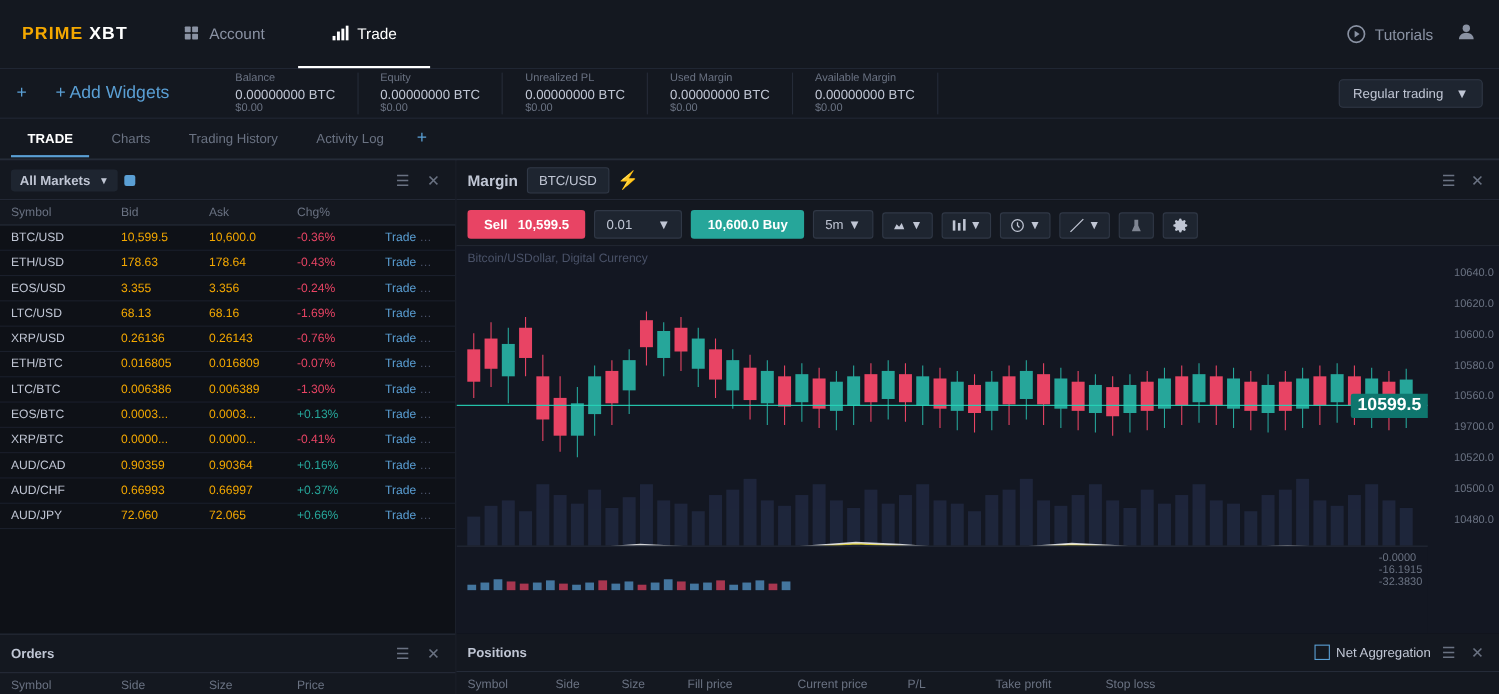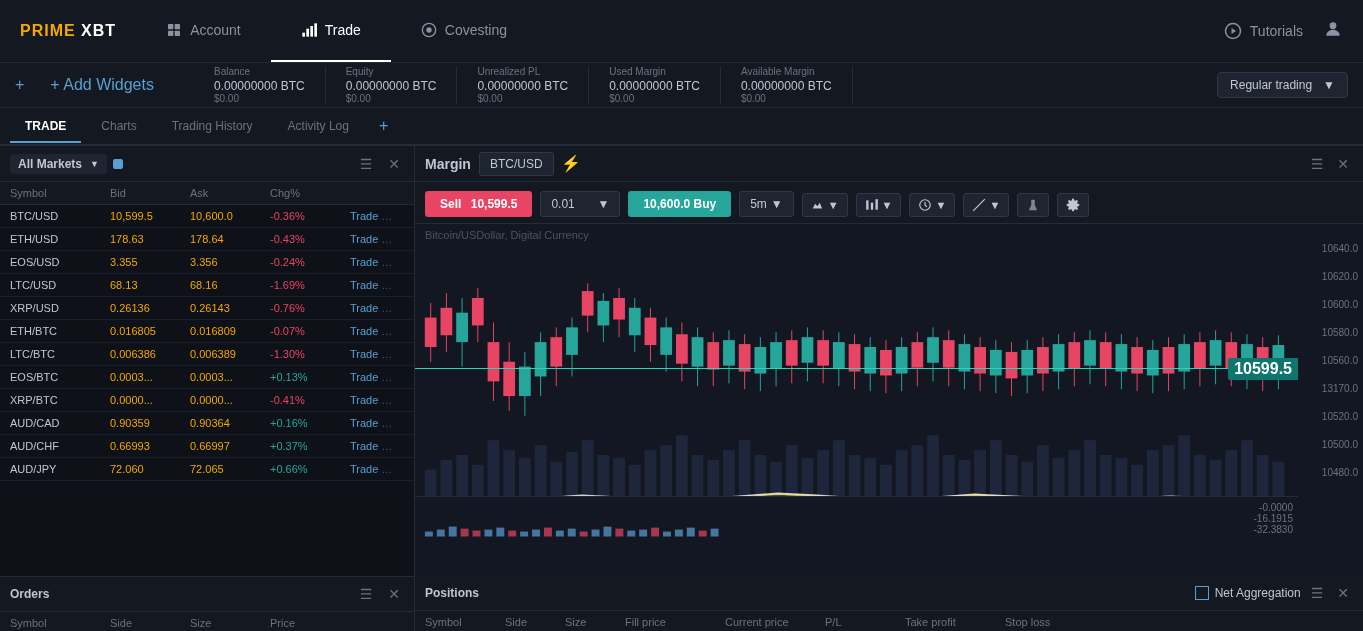--- a/index.html
+++ b/index.html
@@ -119,27 +119,20 @@
     </div>
     <div class="nav-tab active">
       <svg viewBox="0 0 24 24" fill="currentColor">
           <rect x="2" y="16" width="4" height="6"></rect>
           <rect x="8" y="10" width="4" height="12"></rect>
           <rect x="14" y="6" width="4" height="16"></rect>
           <rect x="20" y="2" width="4" height="20"></rect>
         </svg>
       <span>Trade</span>
     </div>
-    <div class="nav-tab">
-      <svg viewBox="0 0 24 24" fill="currentColor">
-          <circle cx="12" cy="12" r="10" fill="none" stroke="currentColor" stroke-width="2"></circle>
-          <circle cx="12" cy="12" r="4"></circle>
-        </svg>
-      <span>Covesting</span>
-    </div>
   </div>
   <div class="header-right">
     <div class="tutorials-btn">
       <svg width="18" height="18" viewBox="0 0 24 24" fill="currentColor">
           <circle cx="12" cy="12" r="10" fill="none" stroke="currentColor" stroke-width="2"></circle>
           <polygon points="10,8 16,12 10,16"></polygon>
         </svg>
       <span>Tutorials</span>
     </div>
     <div class="user-icon">
@@ -403,21 +396,21 @@
 
     <div class="chart-area" style="flex:1;min-height:0;">
       <div class="chart-subtitle">Bitcoin/USDollar, Digital Currency</div>
 
       <div style="position:absolute;right:0;top:0;bottom:80px;width:65px;display:flex;flex-direction:column;justify-content:space-around;padding:10px 5px;z-index:5;">
         <div class="price-level">10640.0</div>
         <div class="price-level">10620.0</div>
         <div class="price-level">10600.0</div>
         <div class="price-level">10580.0</div>
         <div class="price-level">10560.0</div>
-        <div class="price-level">13170.0</div>
+        <div class="price-level">19700.0</div>
         <div class="price-level">10520.0</div>
         <div class="price-level">10500.0</div>
         <div class="price-level">10480.0</div>
       </div>
 
       <div style="position:absolute;right:65px;top:38%;z-index:6;background:#0f766e;color:#fff;padding:2px 6px;font-size:16px;font-weight:bold;border-radius:2px 0 0 2px;">10599.5</div>
 
       <div style="position:absolute;left:0;right:65px;top:calc(38% + 10px);height:1px;background:#26d4b8;z-index:4;"></div>
 
       <svg style="position:absolute;left:0;top:20px;right:65px;bottom:0;width:calc(100% - 65px);" viewBox="0 0 900 300" preserveAspectRatio="none">
@@ -648,21 +641,21 @@
           <rect x="874" y="103" width="12" height="27" fill="#26a69a"></rect>
         </g>
 
         <polyline points="10,270 50,268 90,265 130,262 170,258 210,260 250,263 290,261 330,258 370,255 410,257 450,260 490,262 530,259 570,256 610,258 650,261 690,263 730,260 770,258 810,260 850,263 890,265" fill="none" stroke="#ffeb3b" stroke-width="1.5" opacity="0.8"></polyline>
         <polyline points="10,268 50,265 90,261 130,259 170,256 210,258 250,262 290,260 330,257 370,254 410,256 450,259 490,261 530,258 570,255 610,257 650,260 690,262 730,259 770,257 810,259 850,262 890,264" fill="none" stroke="#ffffff" stroke-width="1.5" opacity="0.8"></polyline>
         <polyline points="10,275 50,272 90,269 130,266 170,263 210,265 250,268 290,266 330,263 370,260 410,262 450,265 490,267 530,264 570,261 610,263 650,266 690,268 730,265 770,263 810,265 850,268 890,270" fill="none" stroke="#e040fb" stroke-width="1" opacity="0.7" stroke-dasharray="3,2"></polyline>
         <polyline points="10,273 50,270 90,267 130,264 170,261 210,263 250,266 290,264 330,261 370,258 410,260 450,263 490,265 530,262 570,259 610,261 650,264 690,266 730,263 770,261 810,263 850,266 890,268" fill="none" stroke="#00bcd4" stroke-width="1" opacity="0.7" stroke-dasharray="3,2"></polyline>
       </svg>
 
       <div style="position:absolute;bottom:0;left:0;right:65px;height:80px;background:#131722;border-top:1px solid #252b38;">
-        <div style="position:absolute;right:5px;top:5px;font-size:10px;color:#6a7282;text-align:right;">
+        <div style="position:absolute;right:5px;top:5px;font-size:10px;color:#6a7282;">
           <div>-0.0000</div>
           <div>-16.1915</div>
           <div>-32.3830</div>
         </div>
         
         <svg style="width:calc(100% - 10px);height:100%;" viewBox="0 0 880 80" preserveAspectRatio="none">
 
           <g opacity="0.7">
             <rect x="10" y="35" width="8" height="5" fill="#5a9fd4"></rect>
             <rect x="22" y="33" width="8" height="7" fill="#5a9fd4"></rect>

